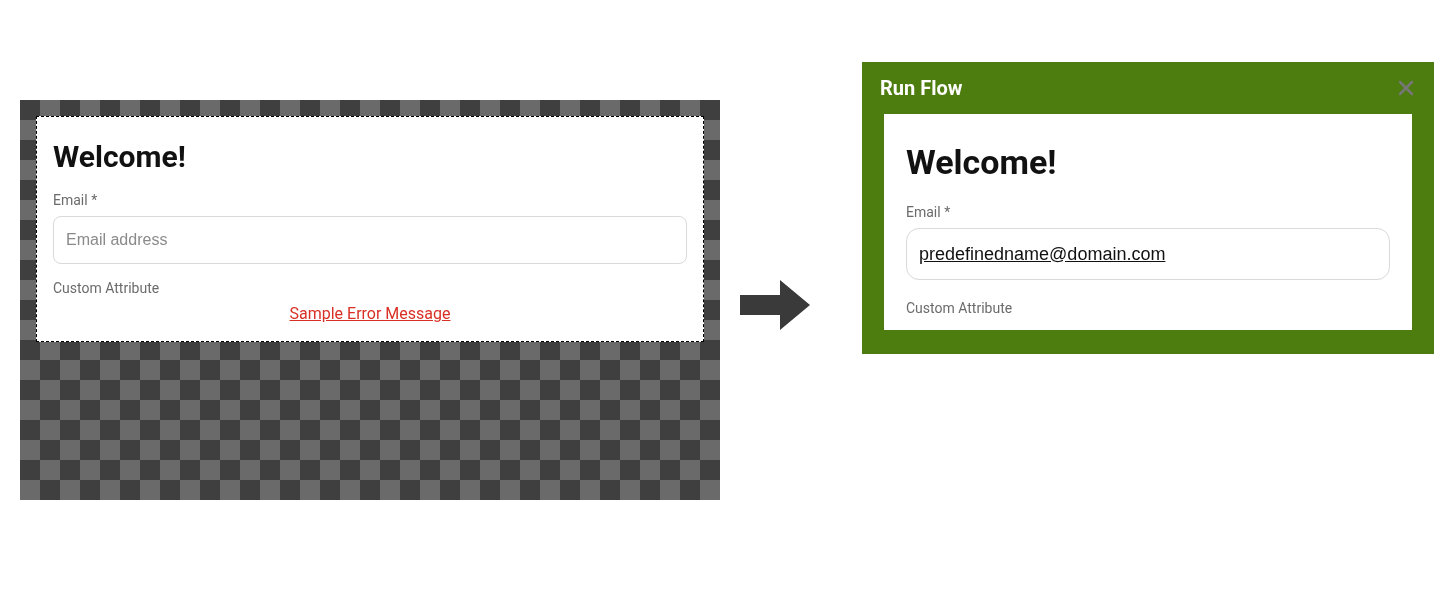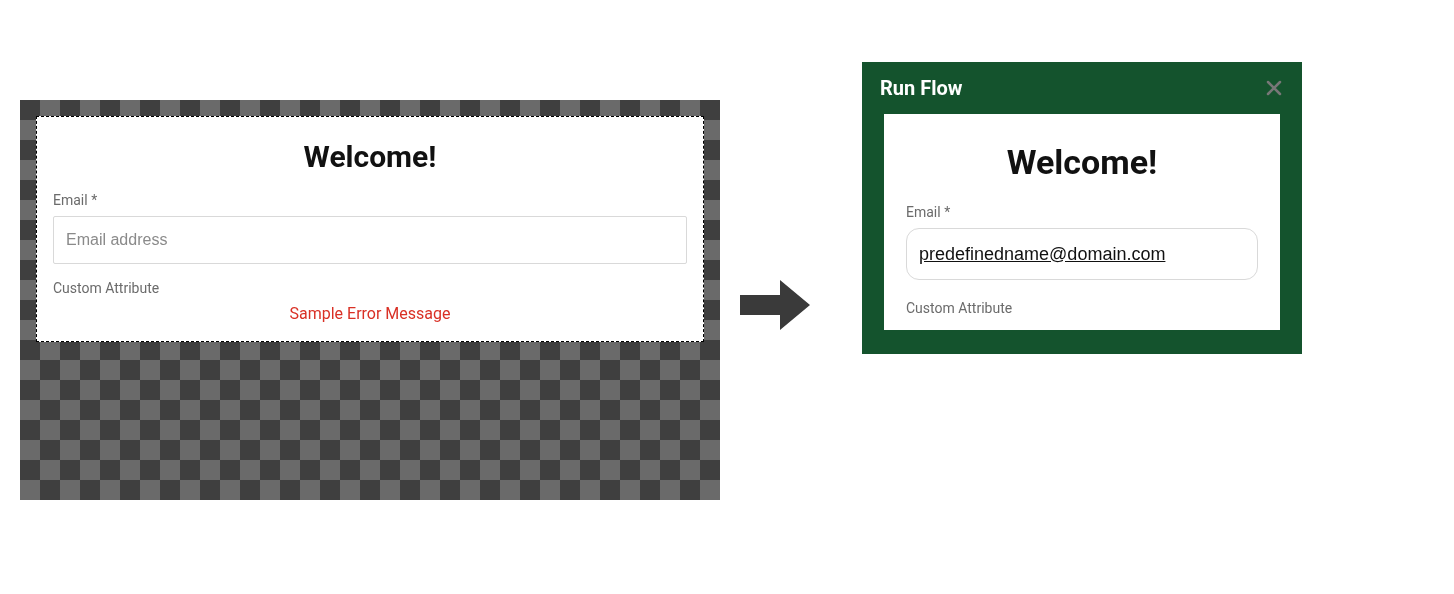--- a/index.html
+++ b/index.html
@@ -22,63 +22,64 @@
     background-size: 40px 40px;
     background-position: 0 0, 20px 20px;
   }
   .left-card {
     width: 100%;
     background: #fff;
     border: 1px dashed #000;
     padding: 22px 16px 18px 16px;
   }
   .welcome-title {
-    text-align: center;
+    text-align: left;
     font-size: 30px;
     font-weight: 700;
     color: #111;
     margin-bottom: 18px;
   }
   .field-label {
     font-size: 14px;
     color: #6b6b6b;
     margin-bottom: 8px;
   }
   .text-input {
     width: 100%;
     height: 48px;
     padding: 0 12px;
     font-size: 16px;
     color: #737373;
     border: 1px solid #d9d9d9;
-    border-radius: 2px;
+    border-radius: 8px;
     background: #fff;
     margin-bottom: 16px;
   }
   .text-input::placeholder { color: #8a8a8a; }
   .error-msg {
     text-align: center;
     color: #d93025;
     font-size: 16px;
     margin-top: 4px;
+    text-decoration: underline;
   }
 
   .arrow {
     position: absolute;
     left: 740px; top: 280px;
     width: 70px; height: 50px;
     color: #3a3a3a;
   }
   .arrow svg { width: 100%; height: 100%; display: block; }
 
   .right-window {
     position: absolute;
     left: 862px; top: 62px;
-    width: 440px;
-    background: #14532d;
+    width: 572px;
+    background: #4d7c0f;
     padding-bottom: 24px;
   }
   .right-titlebar {
     height: 52px;
     display: flex;
     align-items: center;
     justify-content: space-between;
     padding: 0 18px 0 18px;
     color: #fff;
   }

